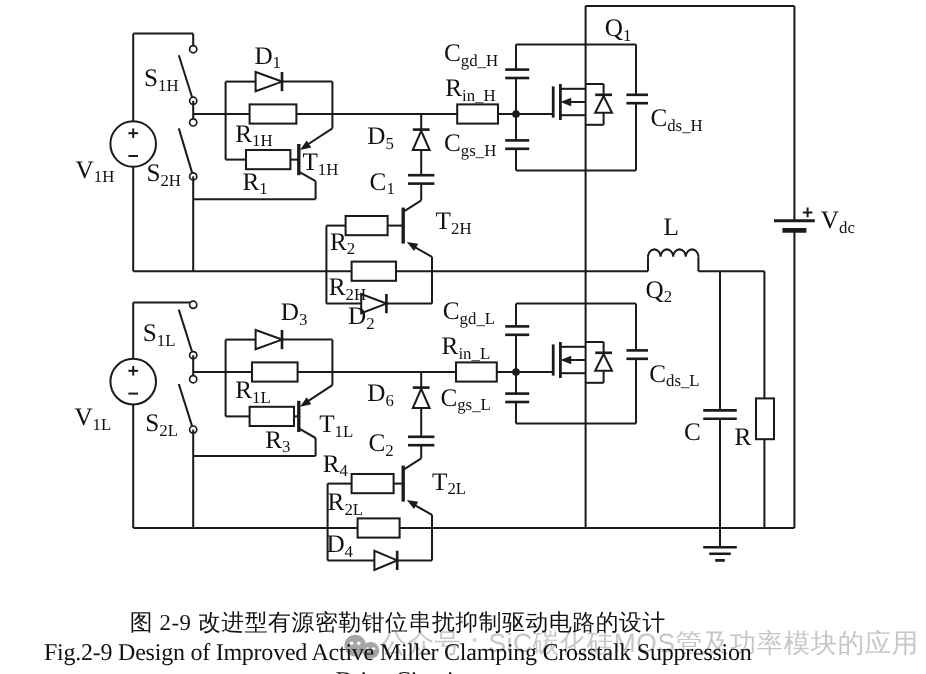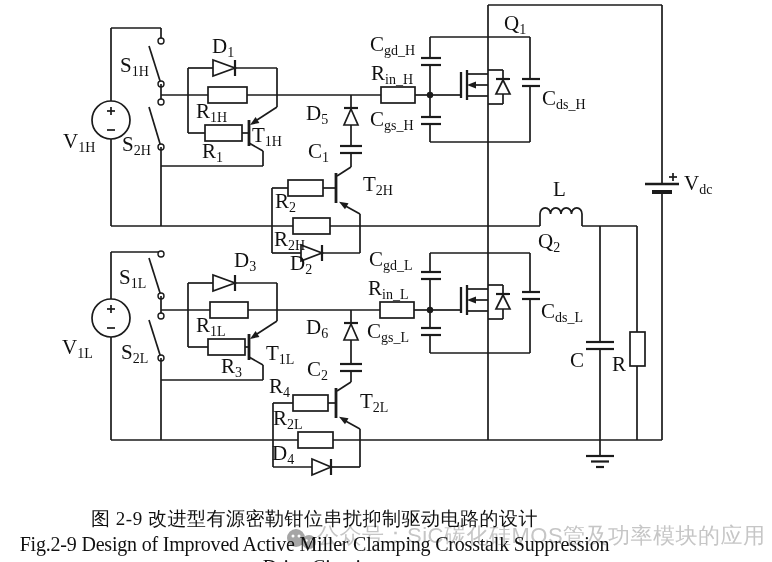--- a/index.html
+++ b/index.html
@@ -12,21 +12,21 @@
   .ckt .tbar{stroke-width:2.8;}
   .ckt .mbar{stroke-width:2.3;}
   .ckt .fillb{fill:var(--line);stroke:none;}
   .ckt .whitebox{fill:#fff;}
   .ckt .term{fill:#fff;stroke-width:1.4;}
   .ckt .dot{fill:var(--line);stroke:none;}
   .ckt .batlong{stroke-width:2.4;}
   .ckt .batshort{stroke-width:4;}
   .lbl{position:absolute;font-size:21px;line-height:1;color:var(--text);white-space:nowrap;}
   .lbl .s{font-size:14px;vertical-align:-4px;}
-  .cap{position:absolute;left:0;width:629px;text-align:center;color:var(--text);}
+  .cap{position:absolute;left:0;width:629px;text-align:center;color:var(--text);padding-left:17px;}
   .cap-zh{top:506px;font-size:19px;letter-spacing:0.5px;}
   .cap-en{top:533px;font-size:20px;letter-spacing:-0.2px;}
   .wm{position:absolute;left:317px;top:521px;font-family:"Liberation Sans",sans-serif;
       font-size:22px;color:var(--wm_text);white-space:nowrap;letter-spacing:0.5px;}
   .wm-icon{position:absolute;left:284px;top:528px;}
 </style>
 </head>
 <body>
 
 <div class="stage">

